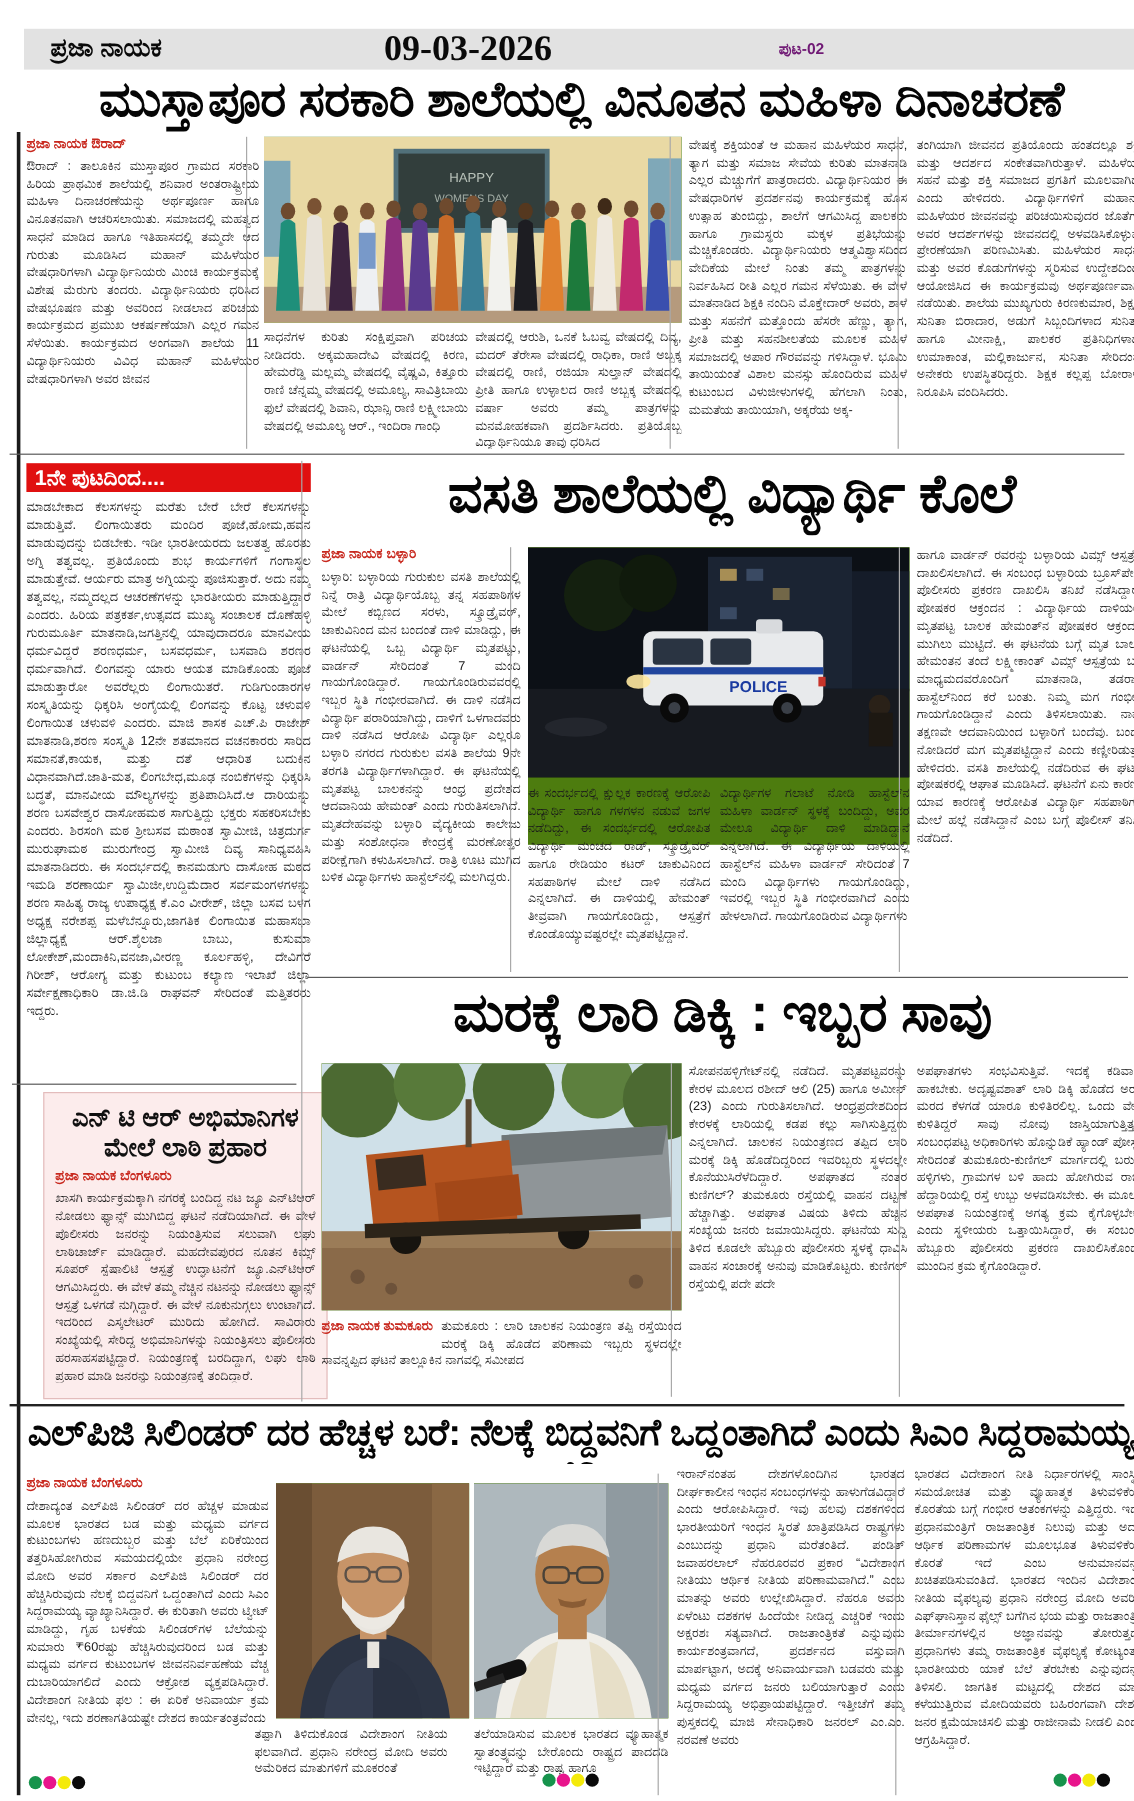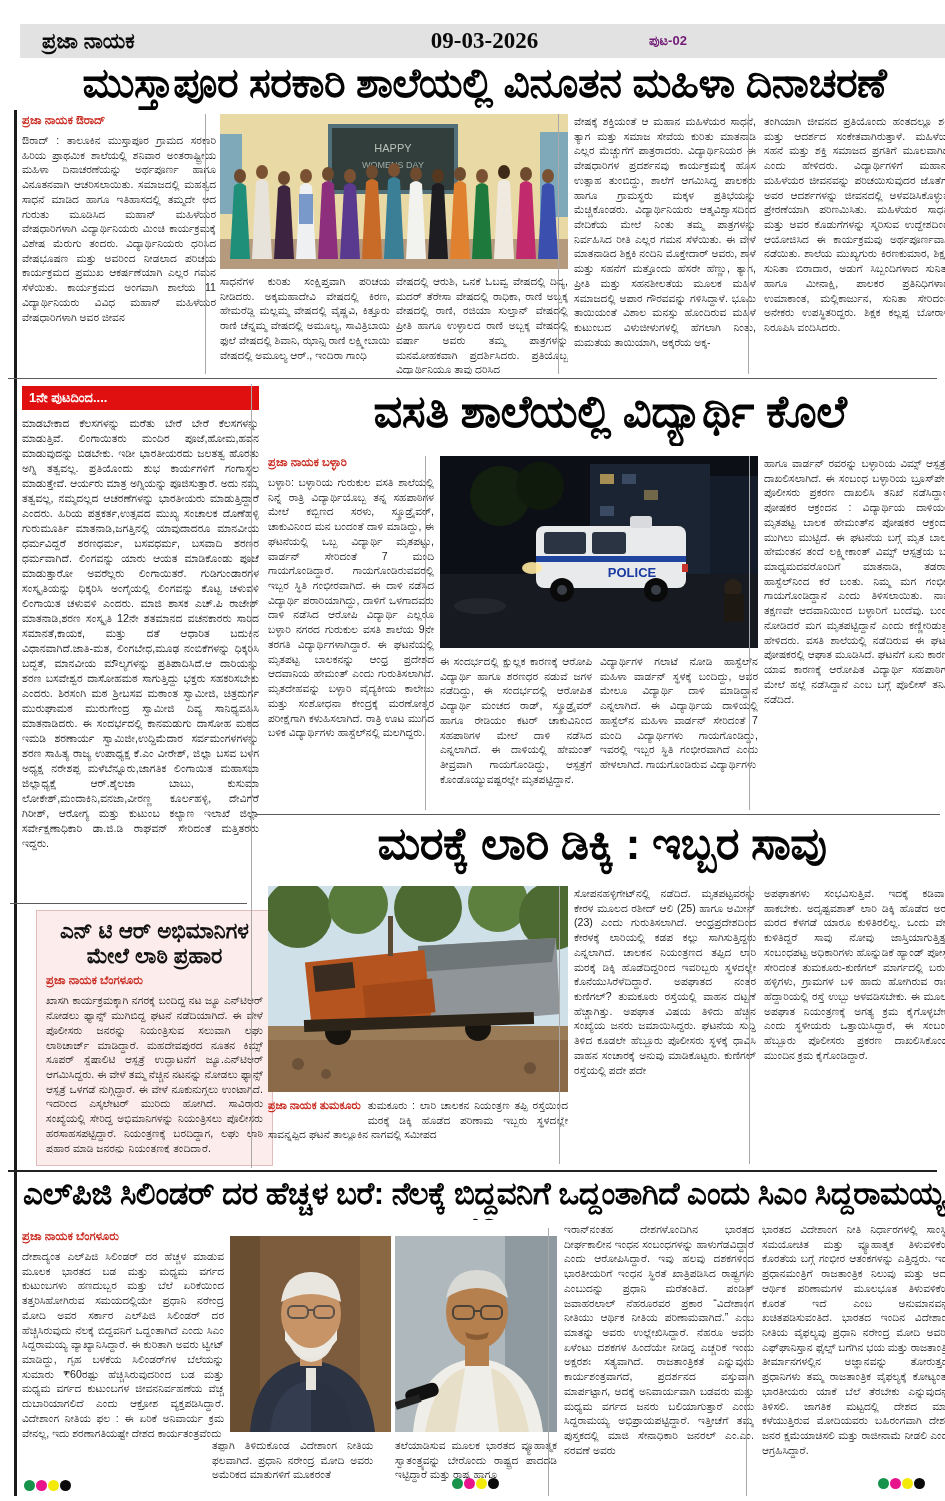--- a/index.html
+++ b/index.html
@@ -5,32 +5,32 @@
   * { margin:0; padding:0; box-sizing:border-box; }
   html,body { background:#888; }
   #page {
     position:relative; width:945px; height:1501px; margin:0 auto;
     background:#ffffff; overflow:hidden;
     font-family:"Liberation Sans", sans-serif; color:#1c1c1c;
   }
   .abs { position:absolute;margin-left:12px; }
   .header-bar { background:#e2e2e2; display:flex; align-items:center; }
   .masthead { font-weight:bold; font-size:21px; color:#0a0a0a; padding-left:22px; width:300px; }
-  .edition-date { font-family:"Liberation Serif", serif; font-weight:bold; font-size:23px; color:#0a0a0a; flex:1; text-align:center; }
+  .edition-date { font-family:"Liberation Serif", serif; font-weight:bold; font-size:30px; color:#0a0a0a; flex:1; }
   .page-label { font-weight:bold; font-size:13px; color:#701a75; width:300px; text-align:left; padding-right:18px; }
   .headline { font-weight:800; color:#050505; text-align:center; overflow:hidden; letter-spacing:-0.5px; line-height:1.05; }
   .h-xl { font-size:41px; }
   .h-l  { font-size:45px; }
   .h-m  { font-size:31px; }
   .body-text { font-size:10.6px; line-height:1.39; text-align:justify; color:#1b1b1b; overflow:hidden; word-break:break-word; }
   .byline { color:#c8281e; font-weight:bold; font-size:11.5px; display:block; margin-bottom:6px; }
   .byline-inline { color:#c8281e; font-weight:bold; font-size:11px; float:left; margin-right:7px; }
   .vrule { position:absolute; width:1px; background:#a9a9a9; }
   .hrule { position:absolute; height:1px; background:#5a5a5a; }
-  .tag-bar { background:#e01010; color:#fff; font-weight:bold; font-size:13px; display:flex; align-items:center; padding-left:7px; }
+  .tag-bar { background:#e01010; color:#fff; font-weight:bold; font-size:18px; display:flex; align-items:center; padding-left:7px; }
   .ntr-box { background:#fcecec; border:1px solid #e3bcbc; padding:8px 9px; }
   .ntr-head { font-weight:800; font-size:21.5px; text-align:center; color:#111; line-height:1.15; margin-bottom:6px; }
   .photo { overflow:hidden; background:#4d7c0f; }
   .photo svg { display:block; }
   .caption-wrap { overflow:hidden; }
   .reg-dots { position:absolute; display:flex; gap:1px; }
   .dot { width:11px; height:11px; border-radius:50%; display:inline-block; }
   .left-edge { background:#1a1a1a; }
 </style>
 </head>
@@ -151,21 +151,21 @@
 
   <div class="vrule" style="left:251px; top:384px; height:784px;"></div>
 
   <div class="abs headline h-l" style="left:256px; top:388px; width:684px; height:58px;">ವಸತಿ ಶಾಲೆಯಲ್ಲಿ ವಿದ್ಯಾರ್ಥಿ ಕೊಲೆ</div>
 
   <div class="abs" style="left:256px; top:456px; width:166px; height:352px; overflow:hidden;">
     <span class="byline">ಪ್ರಜಾ ನಾಯಕ ಬಳ್ಳಾರಿ</span>
     <div class="body-text" style="height:328px;">ಬಳ್ಳಾರಿ: ಬಳ್ಳಾರಿಯ ಗುರುಕುಲ ವಸತಿ ಶಾಲೆಯಲ್ಲಿ ನಿನ್ನೆ ರಾತ್ರಿ ವಿದ್ಯಾರ್ಥಿಯೊಬ್ಬ ತನ್ನ ಸಹಪಾಠಿಗಳ ಮೇಲೆ ಕಬ್ಬಿಣದ ಸರಳು, ಸ್ಕ್ರೂಡ್ರೈವರ್, ಚಾಕುವಿನಿಂದ ಮನ ಬಂದಂತೆ ದಾಳಿ ಮಾಡಿದ್ದು, ಈ ಘಟನೆಯಲ್ಲಿ ಒಬ್ಬ ವಿದ್ಯಾರ್ಥಿ ಮೃತಪಟ್ಟು, ವಾರ್ಡನ್ ಸೇರಿದಂತೆ 7 ಮಂದಿ ಗಾಯಗೊಂಡಿದ್ದಾರೆ. ಗಾಯಗೊಂಡಿರುವವರಲ್ಲಿ ಇಬ್ಬರ ಸ್ಥಿತಿ ಗಂಭೀರವಾಗಿದೆ. ಈ ದಾಳಿ ನಡೆಸಿದ ವಿದ್ಯಾರ್ಥಿ ಪರಾರಿಯಾಗಿದ್ದು, ದಾಳಿಗೆ ಒಳಗಾದವರು ದಾಳಿ ನಡೆಸಿದ ಆರೋಪಿ ವಿದ್ಯಾರ್ಥಿ ಎಲ್ಲರೂ ಬಳ್ಳಾರಿ ನಗರದ ಗುರುಕುಲ ವಸತಿ ಶಾಲೆಯ 9ನೇ ತರಗತಿ ವಿದ್ಯಾರ್ಥಿಗಳಾಗಿದ್ದಾರೆ. ಈ ಘಟನೆಯಲ್ಲಿ ಮೃತಪಟ್ಟ ಬಾಲಕನನ್ನು ಆಂಧ್ರ ಪ್ರದೇಶದ ಆದವಾನಿಯ ಹೇಮಂತ್ ಎಂದು ಗುರುತಿಸಲಾಗಿದೆ. ಮೃತದೇಹವನ್ನು ಬಳ್ಳಾರಿ ವೈದ್ಯಕೀಯ ಕಾಲೇಜು ಮತ್ತು ಸಂಶೋಧನಾ ಕೇಂದ್ರಕ್ಕೆ ಮರಣೋತ್ತರ ಪರೀಕ್ಷೆಗಾಗಿ ಕಳುಹಿಸಲಾಗಿದೆ. ರಾತ್ರಿ ಊಟ ಮುಗಿದ ಬಳಿಕ ವಿದ್ಯಾರ್ಥಿಗಳು ಹಾಸ್ಟೆಲ್‌ನಲ್ಲಿ ಮಲಗಿದ್ದರು.</div>
   </div>
 
-  <div class="abs photo" style="left:428px; top:456px; width:318px; height:192px;">
+  <div class="abs photo" style="left:428px; top:456px; width:318px; height:248px;">
     <svg width="318" height="192" viewBox="0 0 318 192" xmlns="http://www.w3.org/2000/svg">
       <rect width="318" height="192" fill="#0c1016"></rect>
       <rect x="150" y="8" width="120" height="110" fill="#1b2433"></rect>
       <rect x="160" y="18" width="14" height="10" fill="#caa95e" opacity="0.8"></rect>
       <rect x="182" y="18" width="14" height="10" fill="#3a4a63"></rect>
       <rect x="204" y="34" width="14" height="10" fill="#caa95e" opacity="0.5"></rect>
       <rect x="160" y="50" width="14" height="10" fill="#3a4a63"></rect>
       <rect x="270" y="20" width="48" height="100" fill="#151c29"></rect>
       <circle cx="60" cy="40" r="30" fill="#14200f"></circle>
       <circle cx="100" cy="30" r="24" fill="#101a0c"></circle>
@@ -183,21 +183,21 @@
         <ellipse cx="92" cy="112" rx="10" ry="6" fill="#ffe9a0" opacity="0.9"></ellipse>
         <rect x="242" y="108" width="6" height="8" fill="#c8342a"></rect>
         <text x="192" y="121" font-size="13" font-weight="bold" fill="#1a3aa0" text-anchor="middle" font-family="Liberation Sans, sans-serif">POLICE</text>
       </g>
       <ellipse cx="40" cy="150" rx="26" ry="8" fill="#23262d"></ellipse>
       <circle cx="293" cy="132" r="9" fill="#2a2118"></circle>
       <rect x="284" y="138" width="20" height="28" fill="#1d1812"></rect>
     </svg>
   </div>
 
-  <div class="abs body-text" style="left:428px; top:654px; width:152px; height:156px;">ಈ ಸಂದರ್ಭದಲ್ಲಿ ಕ್ಷುಲ್ಲಕ ಕಾರಣಕ್ಕೆ ಆರೋಪಿ ವಿದ್ಯಾರ್ಥಿ ಹಾಗೂ ಶರಣಧರ ನಡುವೆ ಜಗಳ ನಡೆದಿದ್ದು, ಈ ಸಂದರ್ಭದಲ್ಲಿ ಆರೋಪಿತ ವಿದ್ಯಾರ್ಥಿ ಮಂಚದ ರಾಡ್, ಸ್ಕ್ರೂಡ್ರೈವರ್ ಹಾಗೂ ರೇಡಿಯಂ ಕಟರ್ ಚಾಕುವಿನಿಂದ ಸಹಪಾಠಿಗಳ ಮೇಲೆ ದಾಳಿ ನಡೆಸಿದ ಎನ್ನಲಾಗಿದೆ. ಈ ದಾಳಿಯಲ್ಲಿ ಹೇಮಂತ್ ತೀವ್ರವಾಗಿ ಗಾಯಗೊಂಡಿದ್ದು, ಆಸ್ಪತ್ರೆಗೆ ಕೊಂಡೊಯ್ಯುವಷ್ಟರಲ್ಲೇ ಮೃತಪಟ್ಟಿದ್ದಾನೆ.</div>
+  <div class="abs body-text" style="left:428px; top:654px; width:152px; height:156px;">ಈ ಸಂದರ್ಭದಲ್ಲಿ ಕ್ಷುಲ್ಲಕ ಕಾರಣಕ್ಕೆ ಆರೋಪಿ ವಿದ್ಯಾರ್ಥಿ ಹಾಗೂ ಗಳಗಳನ ನಡುವೆ ಜಗಳ ನಡೆದಿದ್ದು, ಈ ಸಂದರ್ಭದಲ್ಲಿ ಆರೋಪಿತ ವಿದ್ಯಾರ್ಥಿ ಮಂಚದ ರಾಡ್, ಸ್ಕ್ರೂಡ್ರೈವರ್ ಹಾಗೂ ರೇಡಿಯಂ ಕಟರ್ ಚಾಕುವಿನಿಂದ ಸಹಪಾಠಿಗಳ ಮೇಲೆ ದಾಳಿ ನಡೆಸಿದ ಎನ್ನಲಾಗಿದೆ. ಈ ದಾಳಿಯಲ್ಲಿ ಹೇಮಂತ್ ತೀವ್ರವಾಗಿ ಗಾಯಗೊಂಡಿದ್ದು, ಆಸ್ಪತ್ರೆಗೆ ಕೊಂಡೊಯ್ಯುವಷ್ಟರಲ್ಲೇ ಮೃತಪಟ್ಟಿದ್ದಾನೆ.</div>
   <div class="abs body-text" style="left:588px; top:654px; width:158px; height:156px;">ವಿದ್ಯಾರ್ಥಿಗಳ ಗಲಾಟೆ ನೋಡಿ ಹಾಸ್ಟೆಲ್‌ನ ಮಹಿಳಾ ವಾರ್ಡನ್ ಸ್ಥಳಕ್ಕೆ ಬಂದಿದ್ದು, ಅವರ ಮೇಲೂ ವಿದ್ಯಾರ್ಥಿ ದಾಳಿ ಮಾಡಿದ್ದಾನೆ ಎನ್ನಲಾಗಿದೆ. ಈ ವಿದ್ಯಾರ್ಥಿಯ ದಾಳಿಯಲ್ಲಿ ಹಾಸ್ಟೆಲ್‌ನ ಮಹಿಳಾ ವಾರ್ಡನ್ ಸೇರಿದಂತೆ 7 ಮಂದಿ ವಿದ್ಯಾರ್ಥಿಗಳು ಗಾಯಗೊಂಡಿದ್ದು, ಇವರಲ್ಲಿ ಇಬ್ಬರ ಸ್ಥಿತಿ ಗಂಭೀರವಾಗಿದೆ ಎಂದು ಹೇಳಲಾಗಿದೆ. ಗಾಯಗೊಂಡಿರುವ ವಿದ್ಯಾರ್ಥಿಗಳು</div>
   <div class="abs body-text" style="left:752px; top:456px; width:188px; height:354px;">ಹಾಗೂ ವಾರ್ಡನ್ ರವರನ್ನು ಬಳ್ಳಾರಿಯ ವಿಮ್ಸ್ ಆಸ್ಪತ್ರೆಗೆ ದಾಖಲಿಸಲಾಗಿದೆ. ಈ ಸಂಬಂಧ ಬಳ್ಳಾರಿಯ ಬ್ರೂಸ್‌ಪೇಟೆ ಪೊಲೀಸರು ಪ್ರಕರಣ ದಾಖಲಿಸಿ ತನಿಖೆ ನಡೆಸಿದ್ದಾರೆ. ಪೋಷಕರ ಆಕ್ರಂದನ : ವಿದ್ಯಾರ್ಥಿಯ ದಾಳಿಯಲ್ಲಿ ಮೃತಪಟ್ಟ ಬಾಲಕ ಹೇಮಂತ್‌ನ ಪೋಷಕರ ಆಕ್ರಂದನ ಮುಗಿಲು ಮುಟ್ಟಿದೆ. ಈ ಘಟನೆಯ ಬಗ್ಗೆ ಮೃತ ಬಾಲಕ ಹೇಮಂತನ ತಂದೆ ಲಕ್ಷ್ಮೀಕಾಂತ್ ವಿಮ್ಸ್ ಆಸ್ಪತ್ರೆಯ ಬಳಿ ಮಾಧ್ಯಮದವರೊಂದಿಗೆ ಮಾತನಾಡಿ, ತಡರಾತ್ರಿ ಹಾಸ್ಟೆಲ್‌ನಿಂದ ಕರೆ ಬಂತು. ನಿಮ್ಮ ಮಗ ಗಂಭೀರ ಗಾಯಗೊಂಡಿದ್ದಾನೆ ಎಂದು ತಿಳಿಸಲಾಯಿತು. ನಾವು ತಕ್ಷಣವೇ ಆದವಾನಿಯಿಂದ ಬಳ್ಳಾರಿಗೆ ಬಂದೆವು. ಬಂದು ನೋಡಿದರೆ ಮಗ ಮೃತಪಟ್ಟಿದ್ದಾನೆ ಎಂದು ಕಣ್ಣೀರಿಡುತ್ತಾ ಹೇಳಿದರು. ವಸತಿ ಶಾಲೆಯಲ್ಲಿ ನಡೆದಿರುವ ಈ ಘಟನೆ ಪೋಷಕರಲ್ಲಿ ಆಘಾತ ಮೂಡಿಸಿದೆ. ಘಟನೆಗೆ ಏನು ಕಾರಣ, ಯಾವ ಕಾರಣಕ್ಕೆ ಆರೋಪಿತ ವಿದ್ಯಾರ್ಥಿ ಸಹಪಾಠಿಗಳ ಮೇಲೆ ಹಲ್ಲೆ ನಡೆಸಿದ್ದಾನೆ ಎಂಬ ಬಗ್ಗೆ ಪೊಲೀಸ್ ತನಿಖೆ ನಡೆದಿದೆ.</div>
 
   <div class="vrule" style="left:425px; top:456px; height:354px;"></div>
   <div class="vrule" style="left:749px; top:456px; height:354px;"></div>
   <div class="hrule" style="left:256px; top:814px; width:684px;"></div>
 
   <div class="abs headline h-l" style="left:248px; top:820px; width:684px; height:60px;">ಮರಕ್ಕೆ ಲಾರಿ ಡಿಕ್ಕಿ : ಇಬ್ಬರ ಸಾವು</div>
 
   <div class="abs photo" style="left:256px; top:886px; width:300px; height:206px;">

